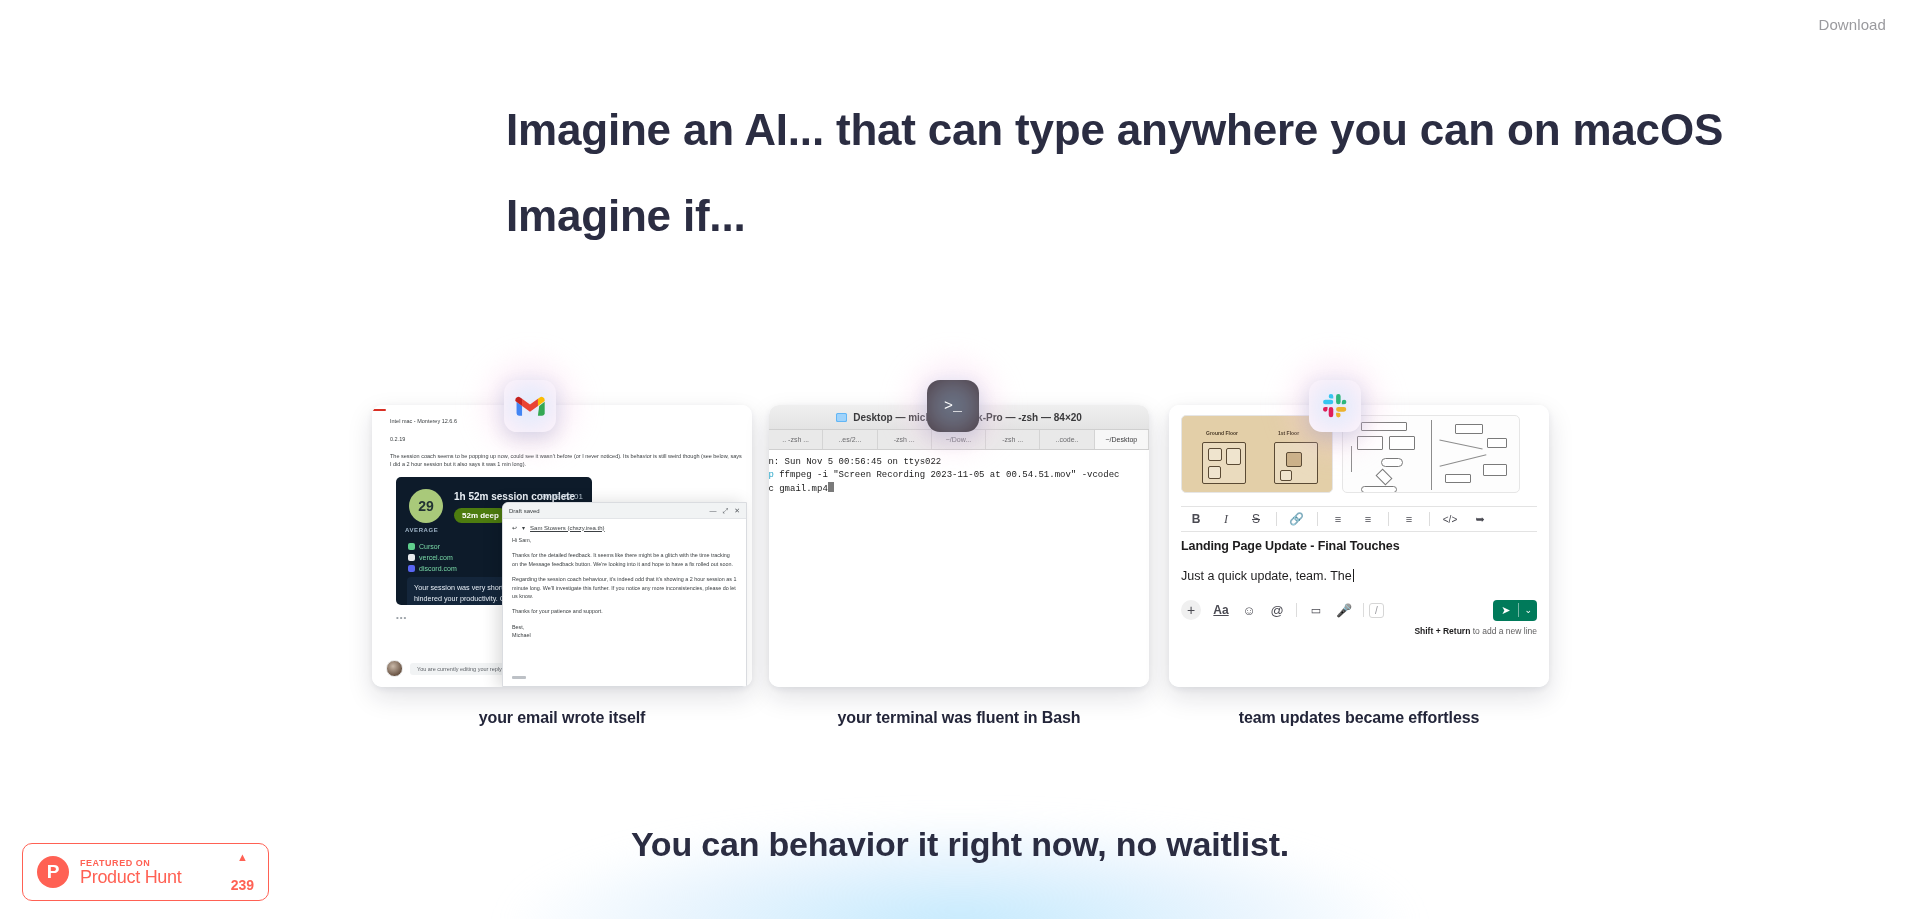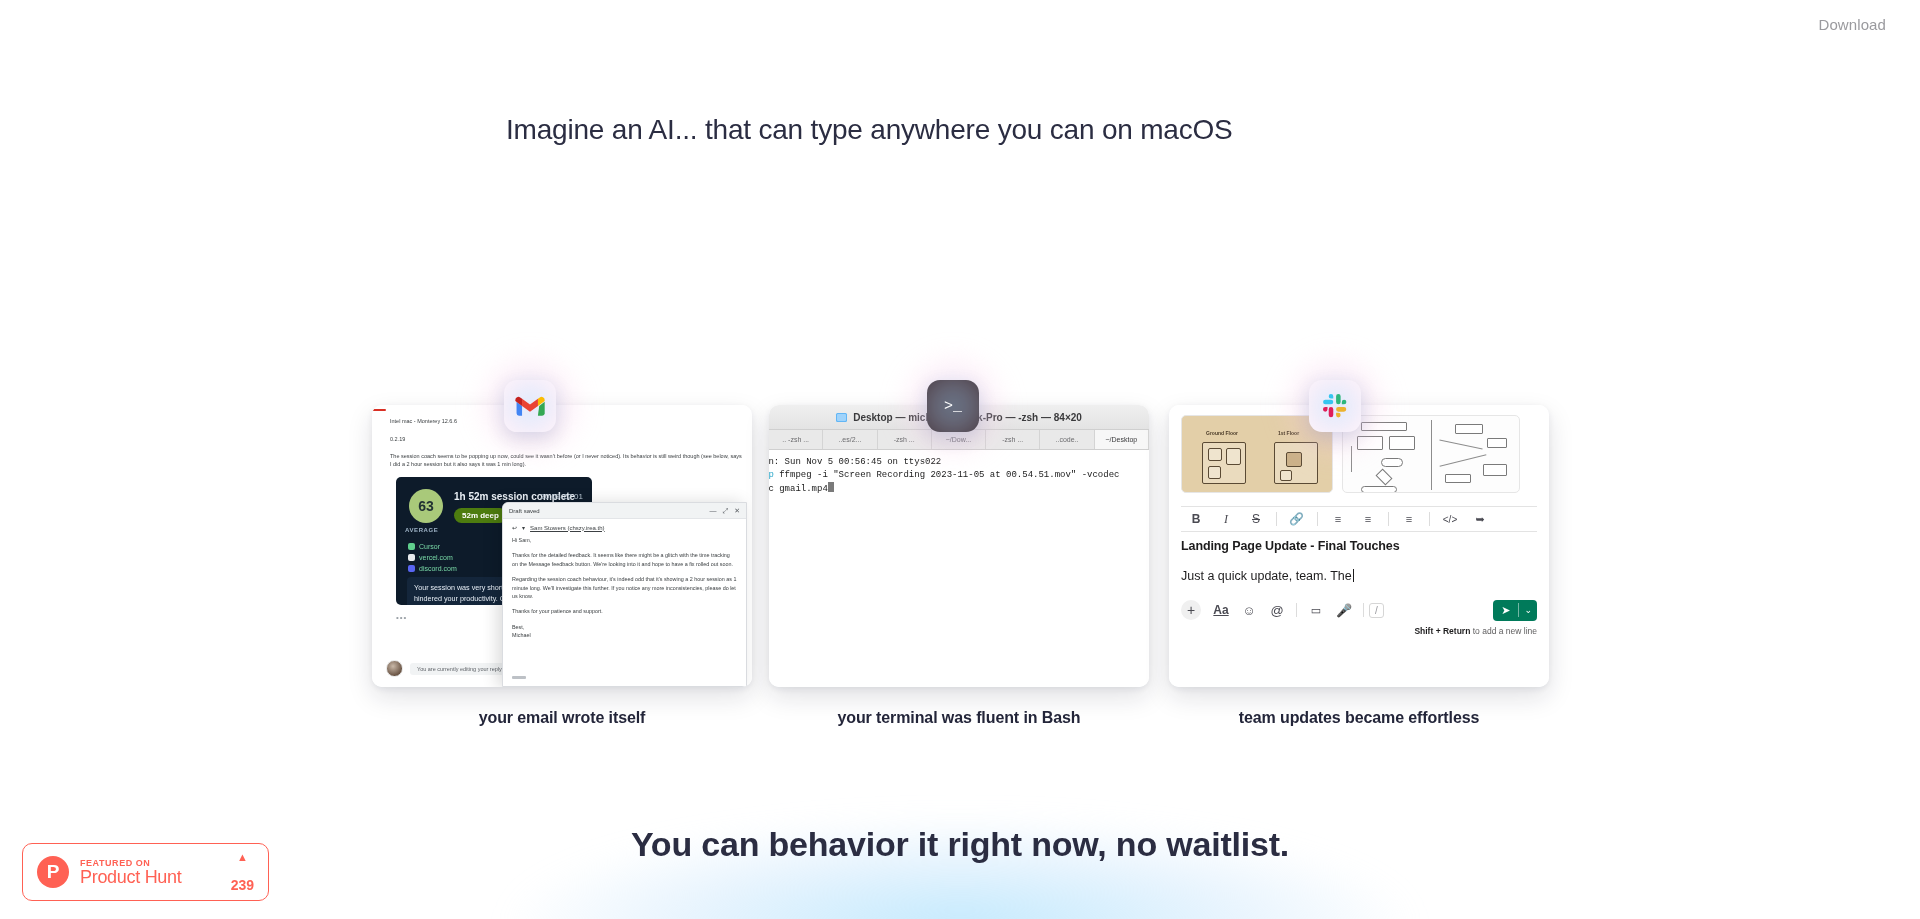--- a/index.html
+++ b/index.html
@@ -27,21 +27,21 @@
     position: absolute; right: 34px; top: 16px;
     font-size: 15px; color: #9a9a9e; letter-spacing:.1px;
     text-decoration: none; cursor: pointer;
   }
 
   
   .hero {
     position: absolute; left: 506px; top: 100px; width: 1000px;
   }
   .hero-line {
-    font-size: 28px; font-weight: 400; line-height: 60px;
+    font-size: 44px; font-weight: 700; line-height: 60px;
     color: #2b2d42; letter-spacing: -0.2px; white-space: nowrap;
   }
   .hero-second { margin-top: 26px; }
 
   .closer {
     position: absolute; left: 0; top: 825px; width: 1920px;
     text-align: center;
     font-size: 34px; font-weight: 600; color: #2b2d42; letter-spacing: -0.2px;
   }
 
@@ -233,20 +233,21 @@
 <div id="page">
 
   <div class="bottom-glow"></div>
 
   <div class="topnav">
     <a class="download-link">Download</a>
   </div>
 
   <div class="hero">
     <div class="hero-line">Imagine an AI... that can type anywhere you can on macOS</div>
+    <div class="hero-line hero-second">Imagine if...</div>
   </div>
 
   <div class="cards">
 
     <div class="card-wrap c1">
       <div class="app-icon glow" style="left:132px; top:-25px;">
         <svg width="30" height="22" viewBox="0 0 48 36" aria-hidden="true">
           <path d="M4 34h7V18L2 11v19a4 4 0 004 4z" fill="#4285f4"></path>
           <path d="M37 34h7a4 4 0 004-4V11l-9 7z" fill="#34a853"></path>
           <path d="M37 6v12l11-8V8a5 5 0 00-8-4z" fill="#fbbc04"></path>
@@ -257,21 +258,21 @@
 
       <div class="shot">
         <div class="gm">
           <div class="gm-topline"></div>
 
           <div class="gm-text gm-t1">Intel mac - Monterey 12.6.6</div>
           <div class="gm-text gm-t2">0.2.19</div>
           <div class="gm-text gm-t3">The session coach seems to be popping up now, could see it wasn't before (or I never noticed). Its behavior is still weird though (see below, says I did a 2 hour session but it also says it was 1 min long).</div>
 
           <div class="session">
-            <div class="score">63</div>
+            <div class="score">29</div>
             <div class="avg">AVERAGE</div>
             <div class="title">1h 52m session complete</div>
             <div class="stamp">20:09-22:01</div>
             <div class="pill">52m deep</div>
             <div class="apps">
               <div>
                   <i class="sq a"></i>
                   <span>Cursor</span>
                 </div>
               <div>

